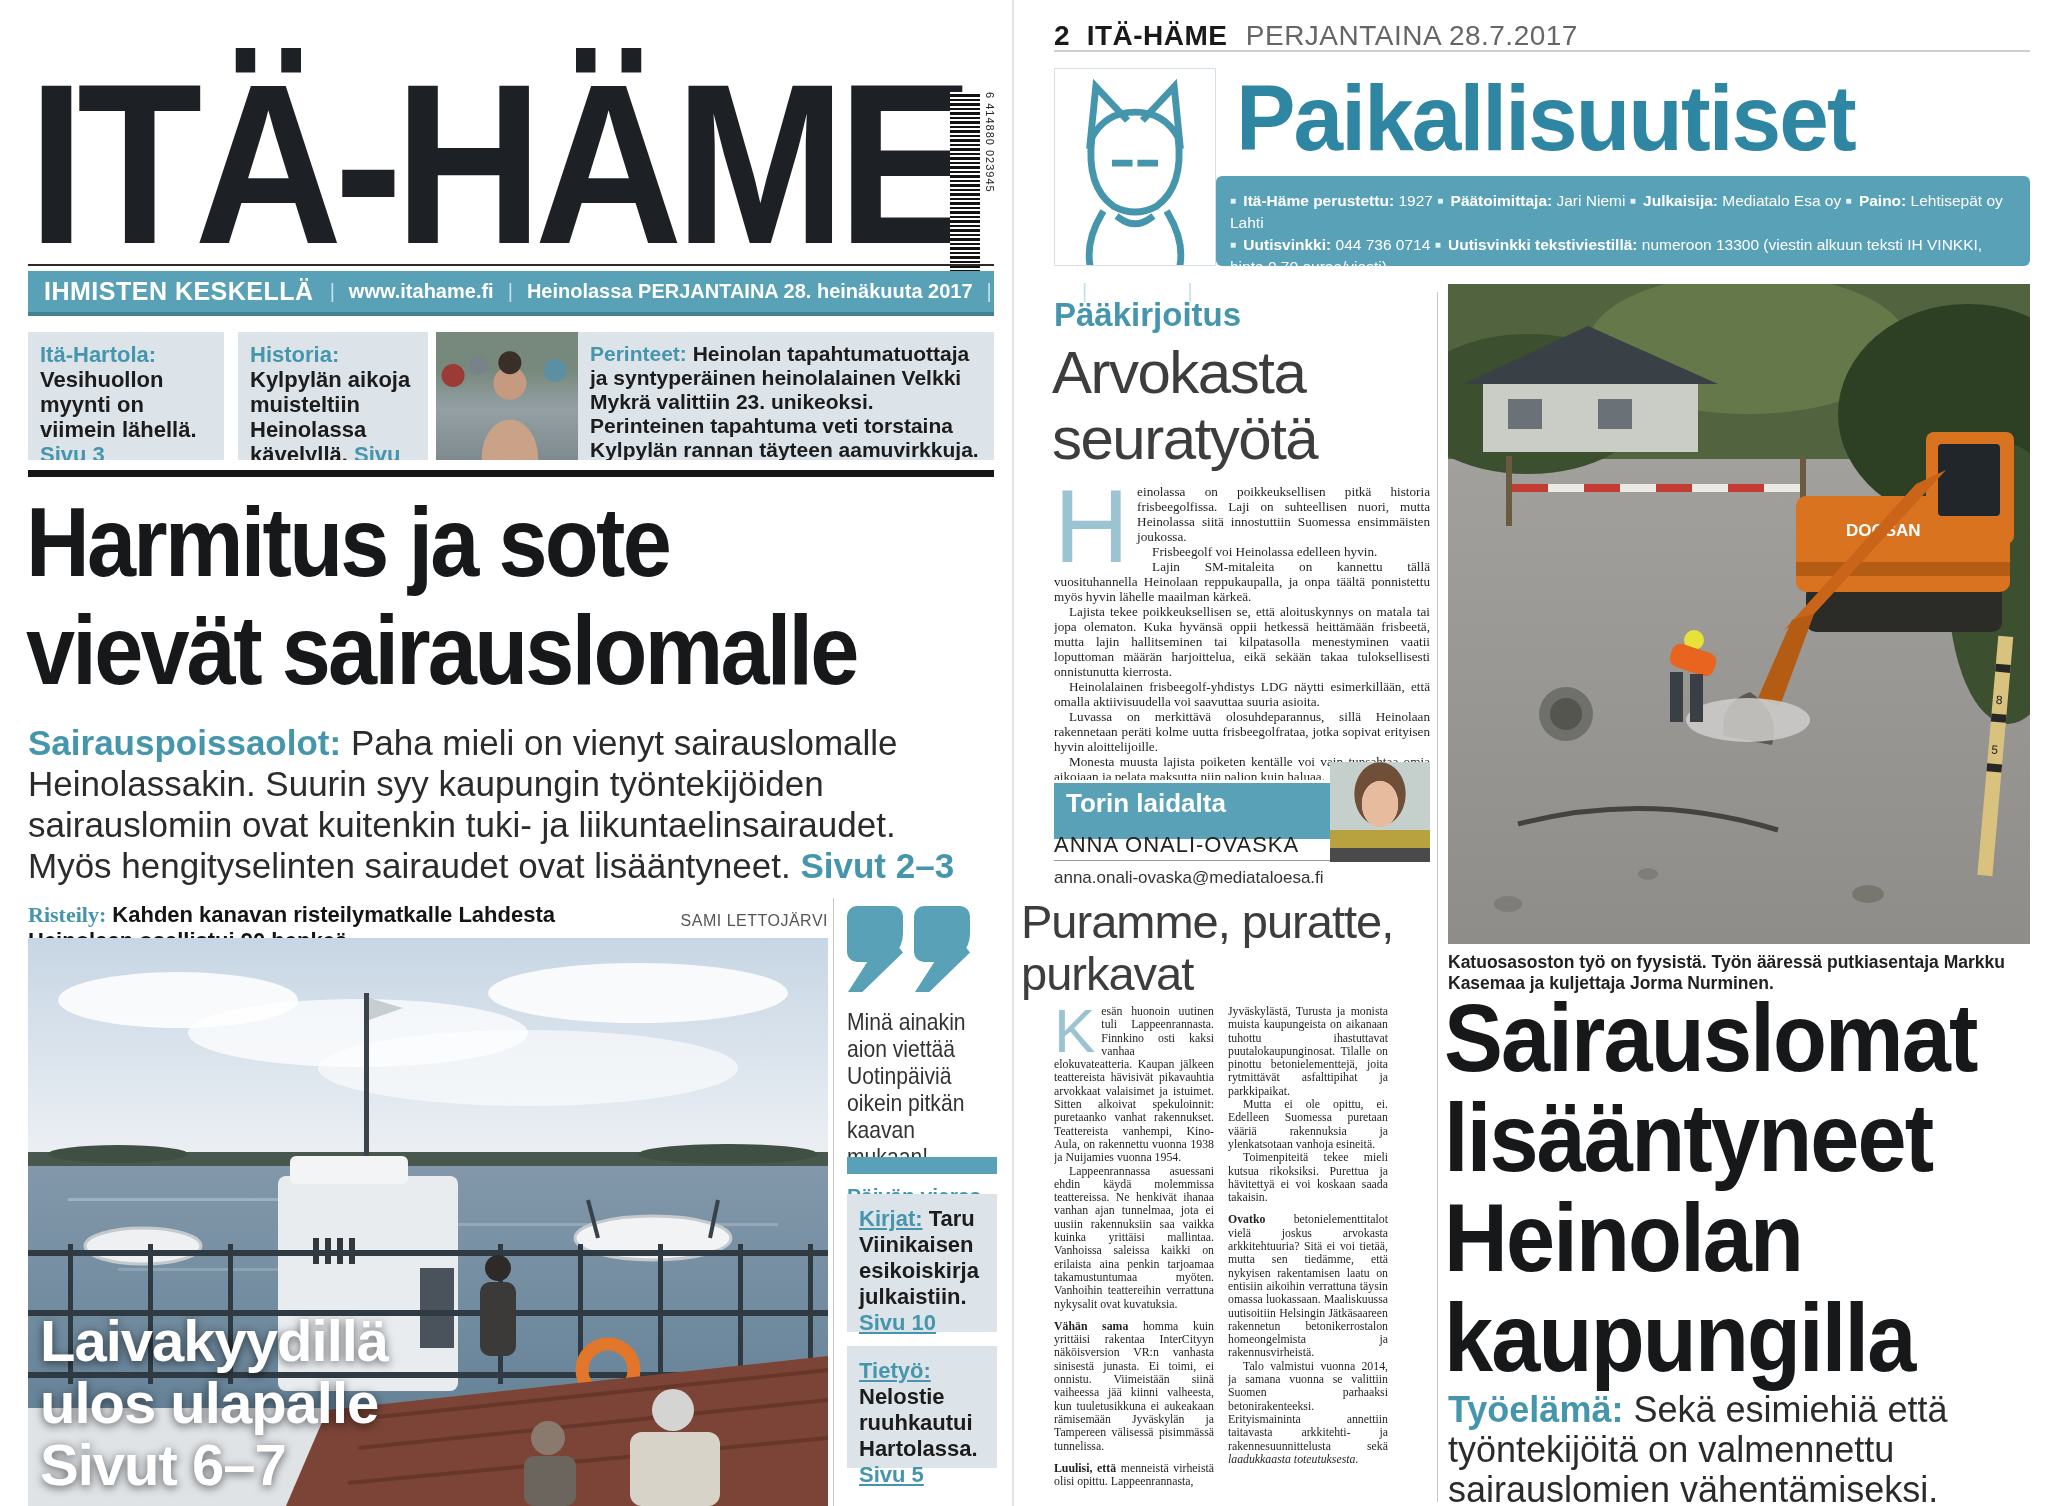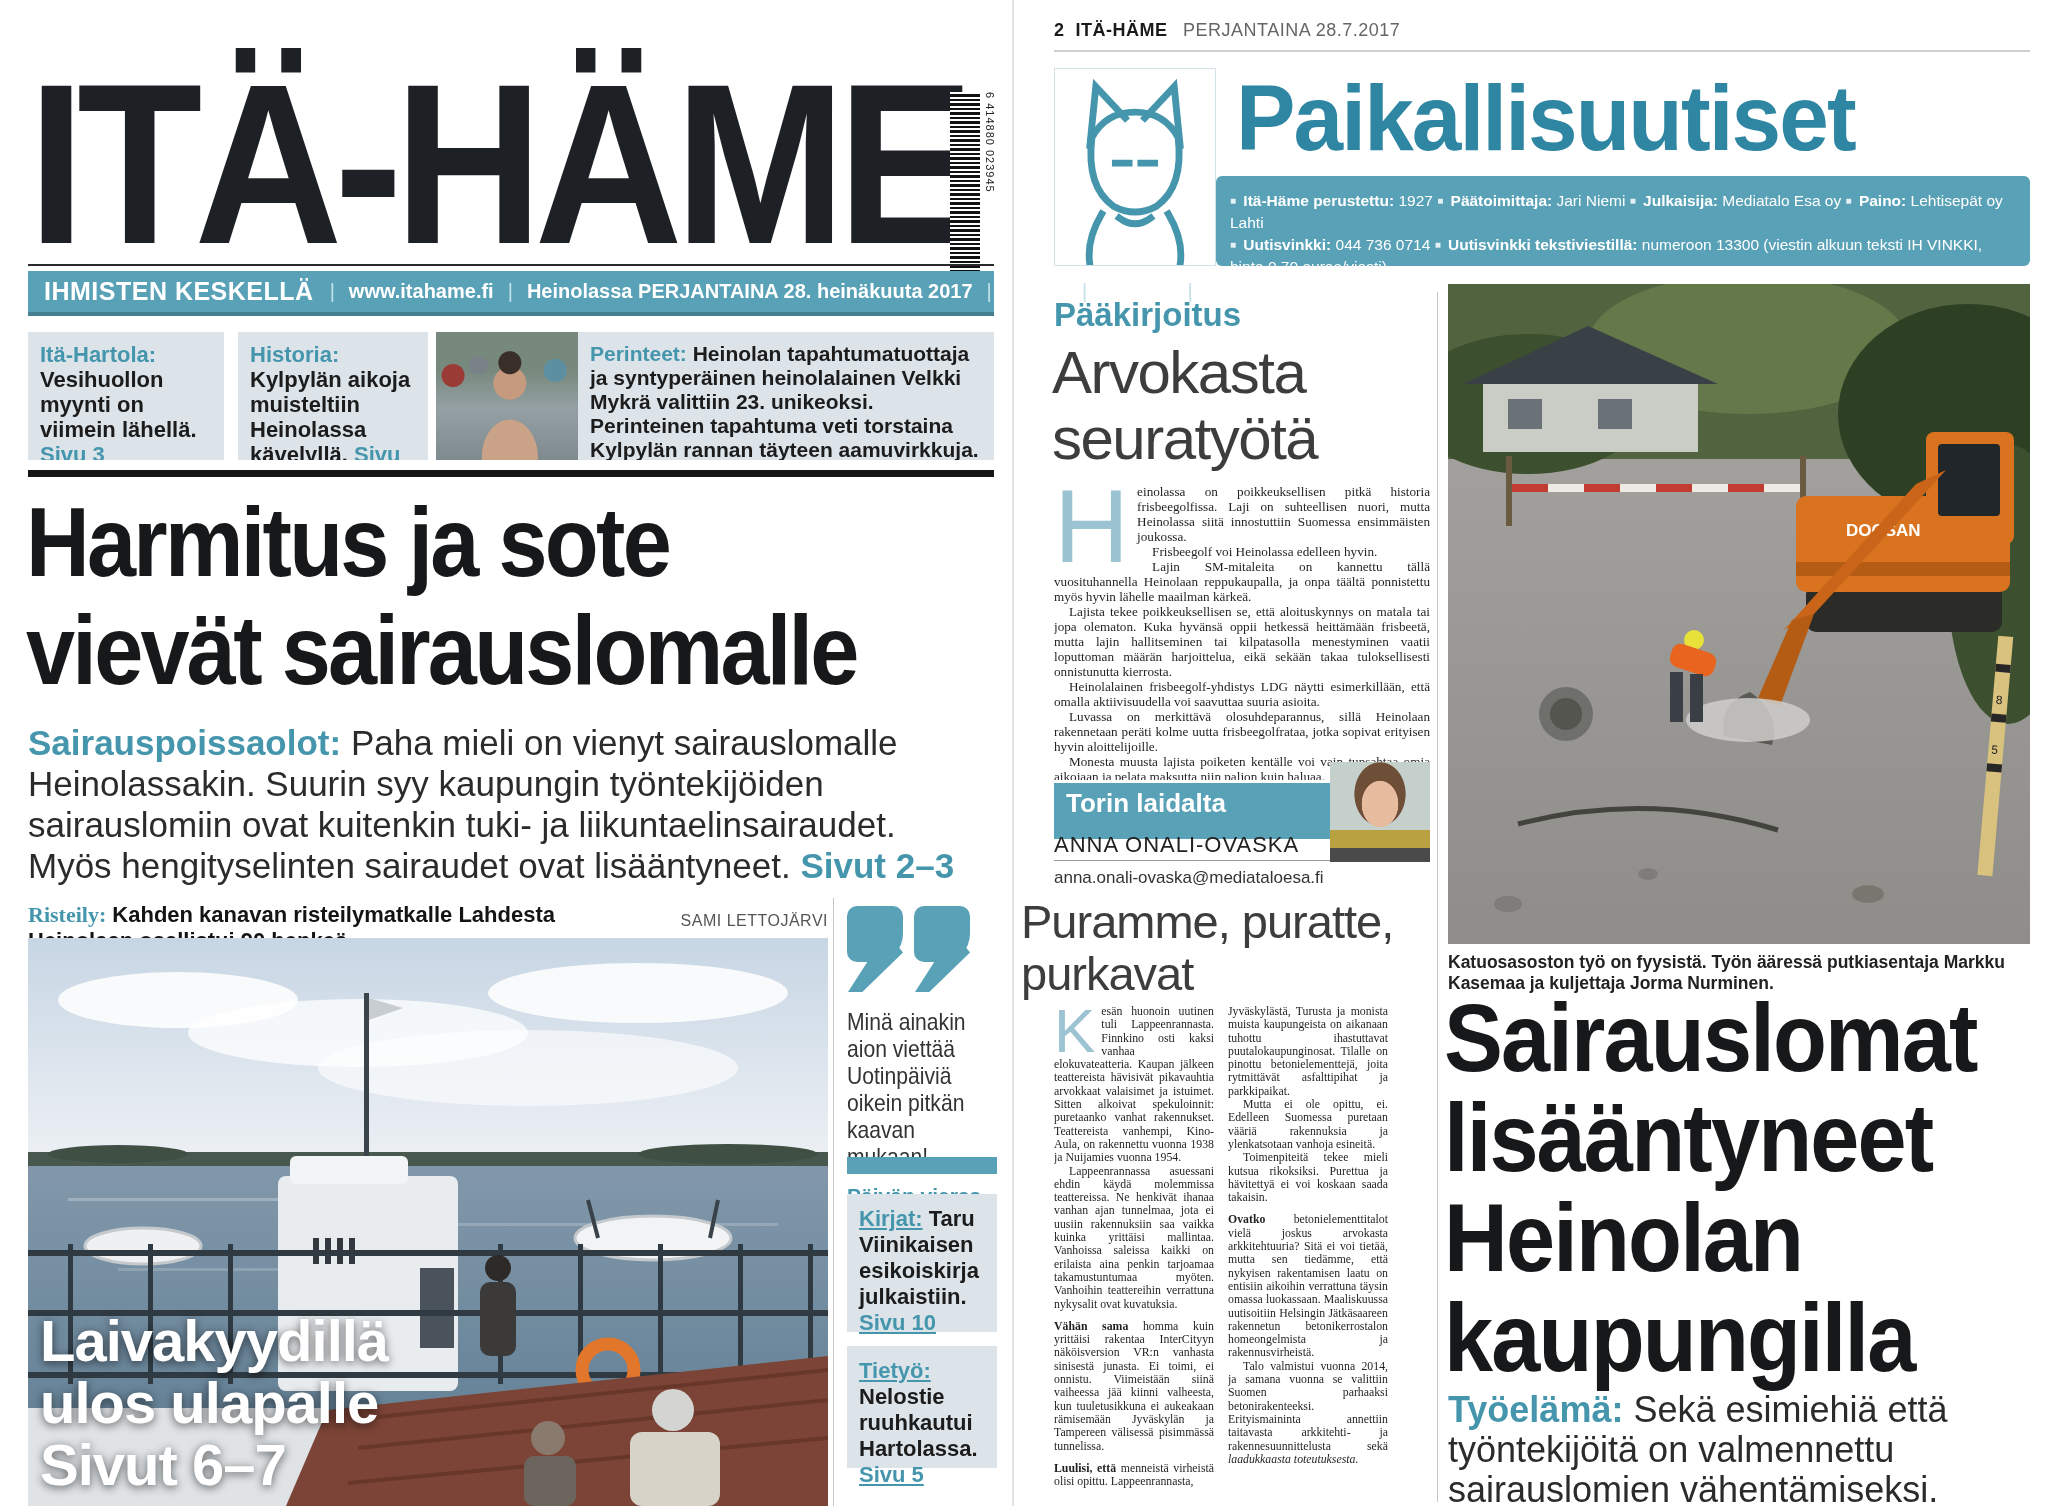--- a/index.html
+++ b/index.html
@@ -44,21 +44,21 @@
   
   .qmark{position:relative;width:58px;height:90px;display:inline-block;margin-right:9px;}
   .qmark .ball{position:absolute;top:0;left:0;width:56px;height:56px;background:var(--teal);border-radius:10px 10px 50% 10px;}
   .qmark .tail{position:absolute;left:1px;top:26px;width:55px;height:60px;background:var(--teal);
                clip-path:polygon(0 100%,70% 0,100% 34%,26% 100%);}
   .quote-text{font-size:24px;line-height:27px;color:#333;width:176px;transform:scaleX(.88);transform-origin:left top;}
   .quote-src{font-size:21px;line-height:24px;font-weight:700;color:var(--teal-text);margin-top:14px;}
   .sidebox{background:var(--box-bg);padding:12px;box-sizing:border-box;font-size:22px;line-height:26px;font-weight:700;}
   .sidebox .lbl,.sidebox .pg{color:var(--teal-text);text-decoration:underline;}
   
-  .rp-header{font-size:18px;color:#1a1a1a;letter-spacing:.5px;}
+  .rp-header{font-size:28px;color:#1a1a1a;letter-spacing:.5px;}
   .rp-header .date{color:#666;font-weight:400;margin-left:10px;}
   .section-title{font-weight:700;color:var(--teal-dark);font-size:92px;letter-spacing:-2px;white-space:nowrap;
                  transform:scaleX(.97);transform-origin:left top;}
   .infoband{background:var(--teal);color:#fff;padding:14px 14px;box-sizing:border-box;font-size:15.5px;line-height:22px;border-radius:6px;}
   .infoband .sq{font-size:10px;opacity:.85;vertical-align:2px;margin-right:3px;}
   .ed-label{color:var(--teal-text);font-weight:700;font-size:33px;}
   .light-title{font-weight:400;color:#3d3d3d;font-size:60px;line-height:66px;letter-spacing:-1.5px;}
   .serifbody{font-family:"Liberation Serif",serif;text-align:justify;color:#1f1f1f;overflow:hidden;}
   .serifbody p{margin:0;text-indent:15px;}
   .serifbody p:first-of-type{text-indent:0;}

